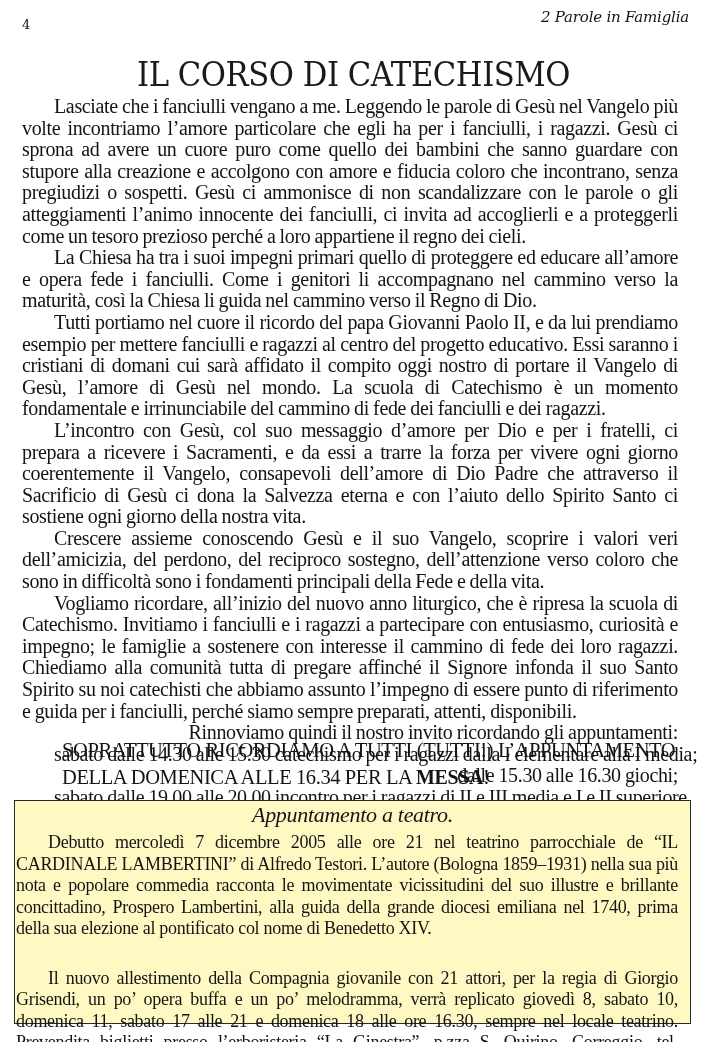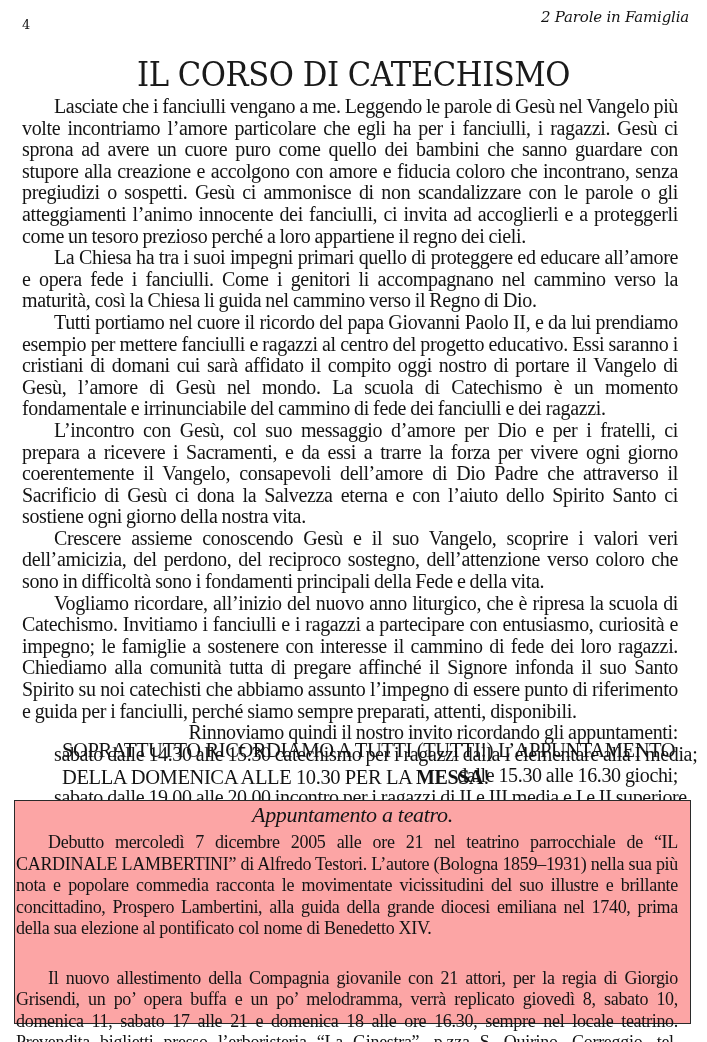--- a/index.html
+++ b/index.html
@@ -81,21 +81,21 @@
       font-weight: bold;
       font-size: 20px;
     }
     .theatre-box {
       position: absolute;
       left: 14px;
       top: 800px;
       width: 675px;
       height: 222px;
       border: 1.5px solid #2a2a2a;
-      background: #fca5a5;
+      background: #fef9c3;
     }
     .theatre-title {
       position: absolute;
       left: 0;
       width: 675px;
       top: 1px;
       text-align: center;
       font-style: italic;
       font-size: 22px;
       letter-spacing: -0.3px;
@@ -149,21 +149,21 @@
   <div>
     <div class="schedule-line">Rinnoviamo quindi il nostro invito ricordando gli appuntamenti:</div>
     <div class="schedule-line">sabato dalle 14.30 alle 15.30 catechismo per i ragazzi dalla I elementare alla I media;</div>
     <div class="schedule-line">dalle 15.30 alle 16.30 giochi;</div>
     <div class="schedule-line">sabato dalle 19.00 alle 20.00 incontro per i ragazzi di II e III media e I e II superiore.</div>
   </div>
 </div>
 
 <div class="reminder">
   <div>SOPRATTUTTO RICORDIAMO A TUTTI (TUTTI!) L’APPUNTAMENTO</div>
-  <div><span>DELLA DOMENICA ALLE 10.30 PER LA </span><span class="messa">MESSA</span><span>!</span></div>
+  <div><span>DELLA DOMENICA ALLE 16.34 PER LA </span><span class="messa">MESSA</span><span>!</span></div>
 </div>
 
 <div class="theatre-box">
   <h2 class="theatre-title">Appuntamento a teatro.</h2>
   <div class="theatre-text">
     <p>Debutto mercoledì 7 dicembre 2005 alle ore 21 nel teatrino parrocchiale de “IL CARDINALE LAMBERTINI” di Alfredo Testori. L’autore (Bologna 1859–1931) nella sua più nota e popolare commedia racconta le movimentate vicissitudini del suo illustre e brillante concittadino, Prospero Lambertini, alla guida della grande diocesi emiliana nel 1740, prima della sua elezione al pontificato col nome di Benedetto XIV.</p>
     <p>Il nuovo allestimento della Compagnia giovanile con 21 attori, per la regia di Giorgio Grisendi, un po’ opera buffa e un po’ melodramma, verrà replicato giovedì 8, sabato 10, domenica 11, sabato 17 alle 21 e domenica 18 alle ore 16.30, sempre nel locale teatrino. Prevendita biglietti presso l’erboristeria “La Ginestra”, p.zza S. Quirino, Correggio, tel. 0522/691101.</p>
   </div>
 </div>
 

